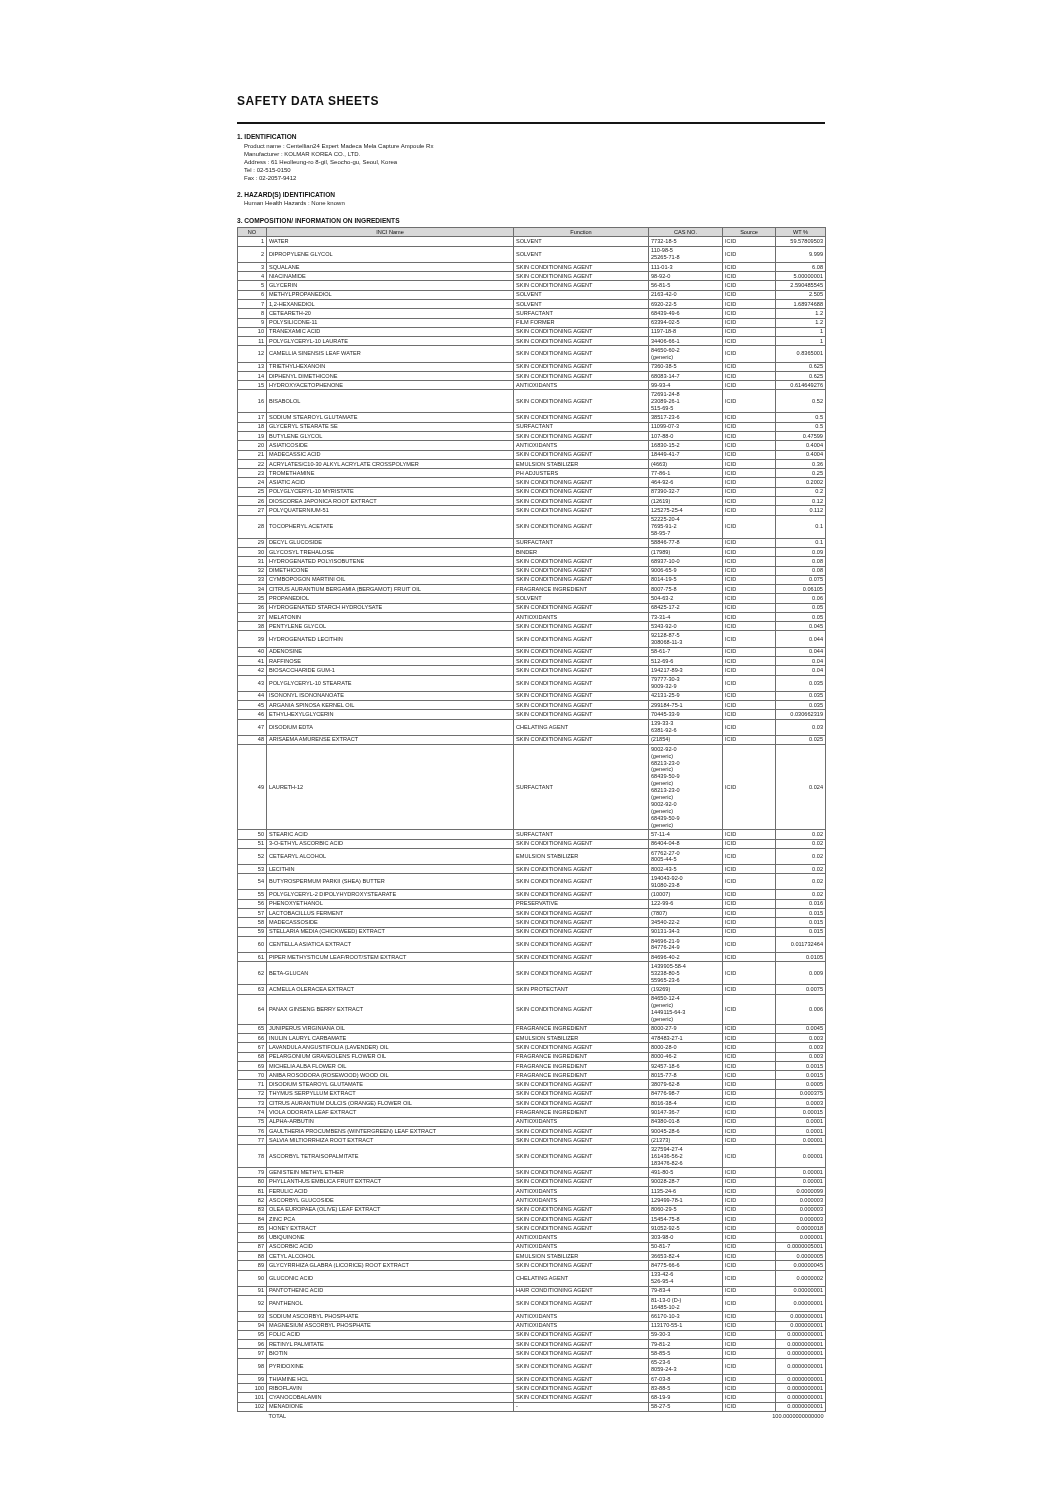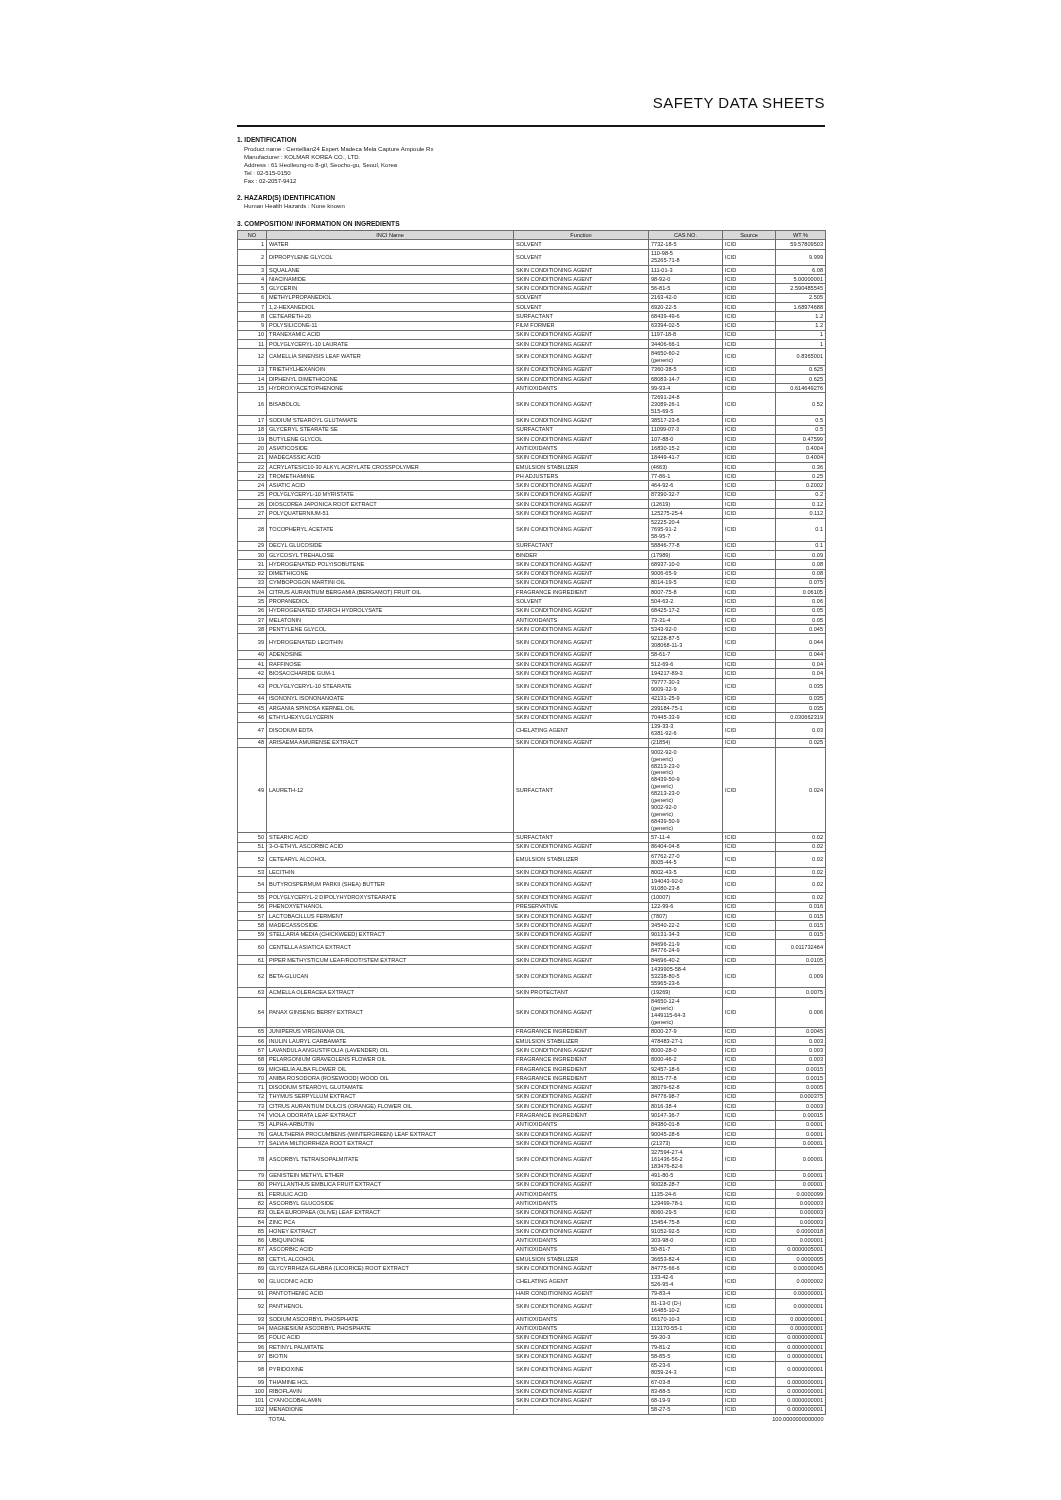--- a/index.html
+++ b/index.html
@@ -13,23 +13,23 @@
   .page {
     position: absolute; left: 0; top: 0;
     width: 1061px; height: 1500px;
     background: #ffffff;
   }
   .content {
     position: absolute; left: 237px; top: 94px;
     width: 588px;
   }
   .doc-title {
-    text-align: right;
-    font-size: 15px;
-    font-weight: normal;
+    text-align: left;
+    font-size: 12px;
+    font-weight: bold;
     letter-spacing: 0.5px;
     color: #111;
   }
   .title-rule {
     border: none;
     border-top: 2.5px solid #151515;
     margin-top: 14px;
     margin-bottom: 6px;
   }
   .section { margin-top: 9px; }

